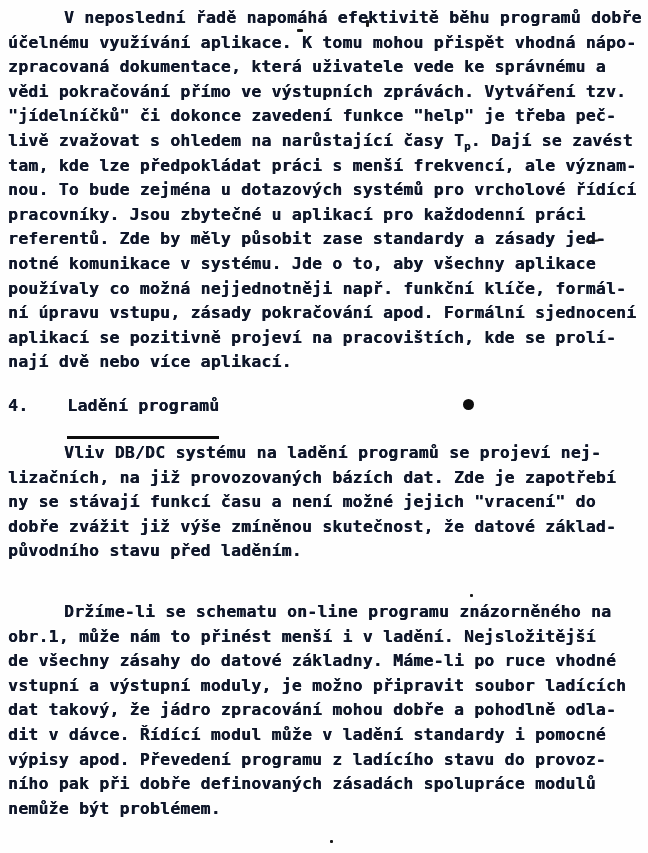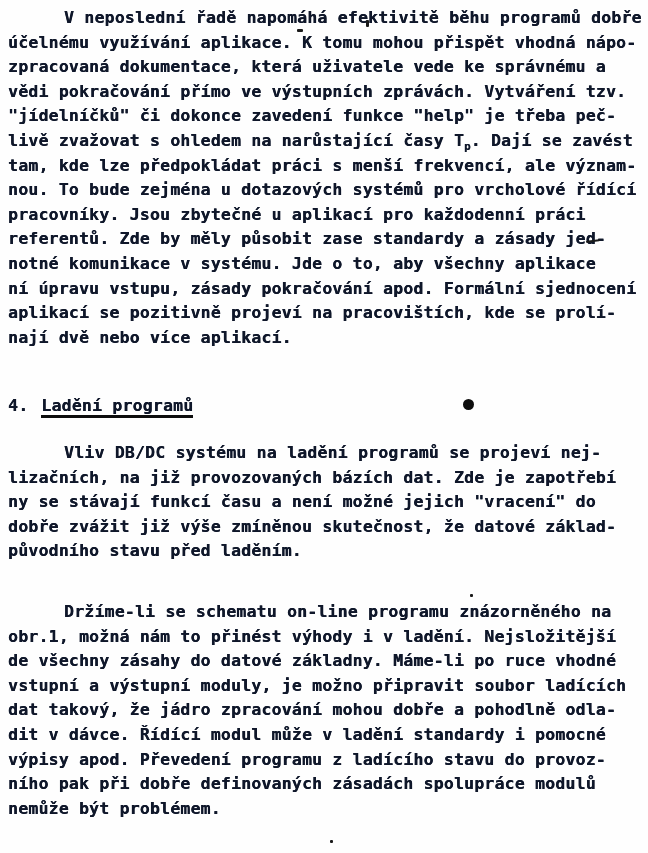--- a/index.html
+++ b/index.html
@@ -35,21 +35,22 @@
   #para3{ top:600px; }
   .heading{
     position:absolute;
     left:8px; top:396px;
     white-space:nowrap;
   }
   .heading .hnum{ display:inline-block; margin-right:13px; }
   .heading .htitle{
     display:inline-block;
     border-bottom:3px solid #0d0d0d;
-    padding-bottom:0;
+    padding-bottom:21px;
+    margin-left:26px;
   }
   .bullet{
     position:absolute;
     left:463px; top:399px;
     width:11px; height:11px;
     border-radius:50%;
     background:#0d0d0d;
   }
   sub{
     font-size:11px;
@@ -77,20 +78,21 @@
     <div class="line">účelnému využívání aplikace. K tomu mohou přispět vhodná nápo-</div>
     <div class="line">zpracovaná dokumentace, která uživatele vede ke správnému a</div>
     <div class="line">vědi pokračování přímo ve výstupních zprávách. Vytváření tzv.</div>
     <div class="line">"jídelníčků" či dokonce zavedení funkce "help" je třeba peč-</div>
     <div class="line"><span>livě zvažovat s ohledem na narůstající časy T</span><sub>p</sub><span>. Dají se zavést</span></div>
     <div class="line">tam, kde lze předpokládat práci s menší frekvencí, ale význam-</div>
     <div class="line">nou. To bude zejména u dotazových systémů pro vrcholové řídící</div>
     <div class="line">pracovníky. Jsou zbytečné u aplikací pro každodenní práci</div>
     <div class="line">referentů. Zde by měly působit zase standardy a zásady jed-</div>
     <div class="line">notné komunikace v systému. Jde o to, aby všechny aplikace</div>
+    <div class="line">používaly co možná nejjednotněji např. funkční klíče, formál-</div>
     <div class="line">ní úpravu vstupu, zásady pokračování apod. Formální sjednocení</div>
     <div class="line">aplikací se pozitivně projeví na pracovištích, kde se prolí-</div>
     <div class="line">nají dvě nebo více aplikací.</div>
   </div>
 
   <div class="heading">
     <span class="hnum">4.</span><span class="htitle">Ladění programů</span>
   </div>
 
   <div class="bullet"></div>
@@ -98,21 +100,21 @@
   <div class="para" id="para2">
     <div class="line indent">Vliv DB/DC systému na ladění programů se projeví nej-</div>
     <div class="line">lizačních, na již provozovaných bázích dat. Zde je zapotřebí</div>
     <div class="line">ny se stávají funkcí času a není možné jejich "vracení" do</div>
     <div class="line">dobře zvážit již výše zmíněnou skutečnost, že datové základ-</div>
     <div class="line">původního stavu před laděním.</div>
   </div>
 
   <div class="para" id="para3">
     <div class="line indent">Držíme-li se schematu on-line programu znázorněného na</div>
-    <div class="line">obr.1, možná nám to přinést výhody i v ladění. Nejsložitější</div>
+    <div class="line">obr.1, může nám to přinést menší i v ladění. Nejsložitější</div>
     <div class="line">de všechny zásahy do datové základny. Máme-li po ruce vhodné</div>
     <div class="line">vstupní a výstupní moduly, je možno připravit soubor ladících</div>
     <div class="line">dat takový, že jádro zpracování mohou dobře a pohodlně odla-</div>
     <div class="line">dit v dávce. Řídící modul může v ladění standardy i pomocné</div>
     <div class="line">výpisy apod. Převedení programu z ladícího stavu do provoz-</div>
     <div class="line">ního pak při dobře definovaných zásadách spolupráce modulů</div>
     <div class="line">nemůže být problémem.</div>
   </div>
 
   <div class="speck" id="speck1"></div>

